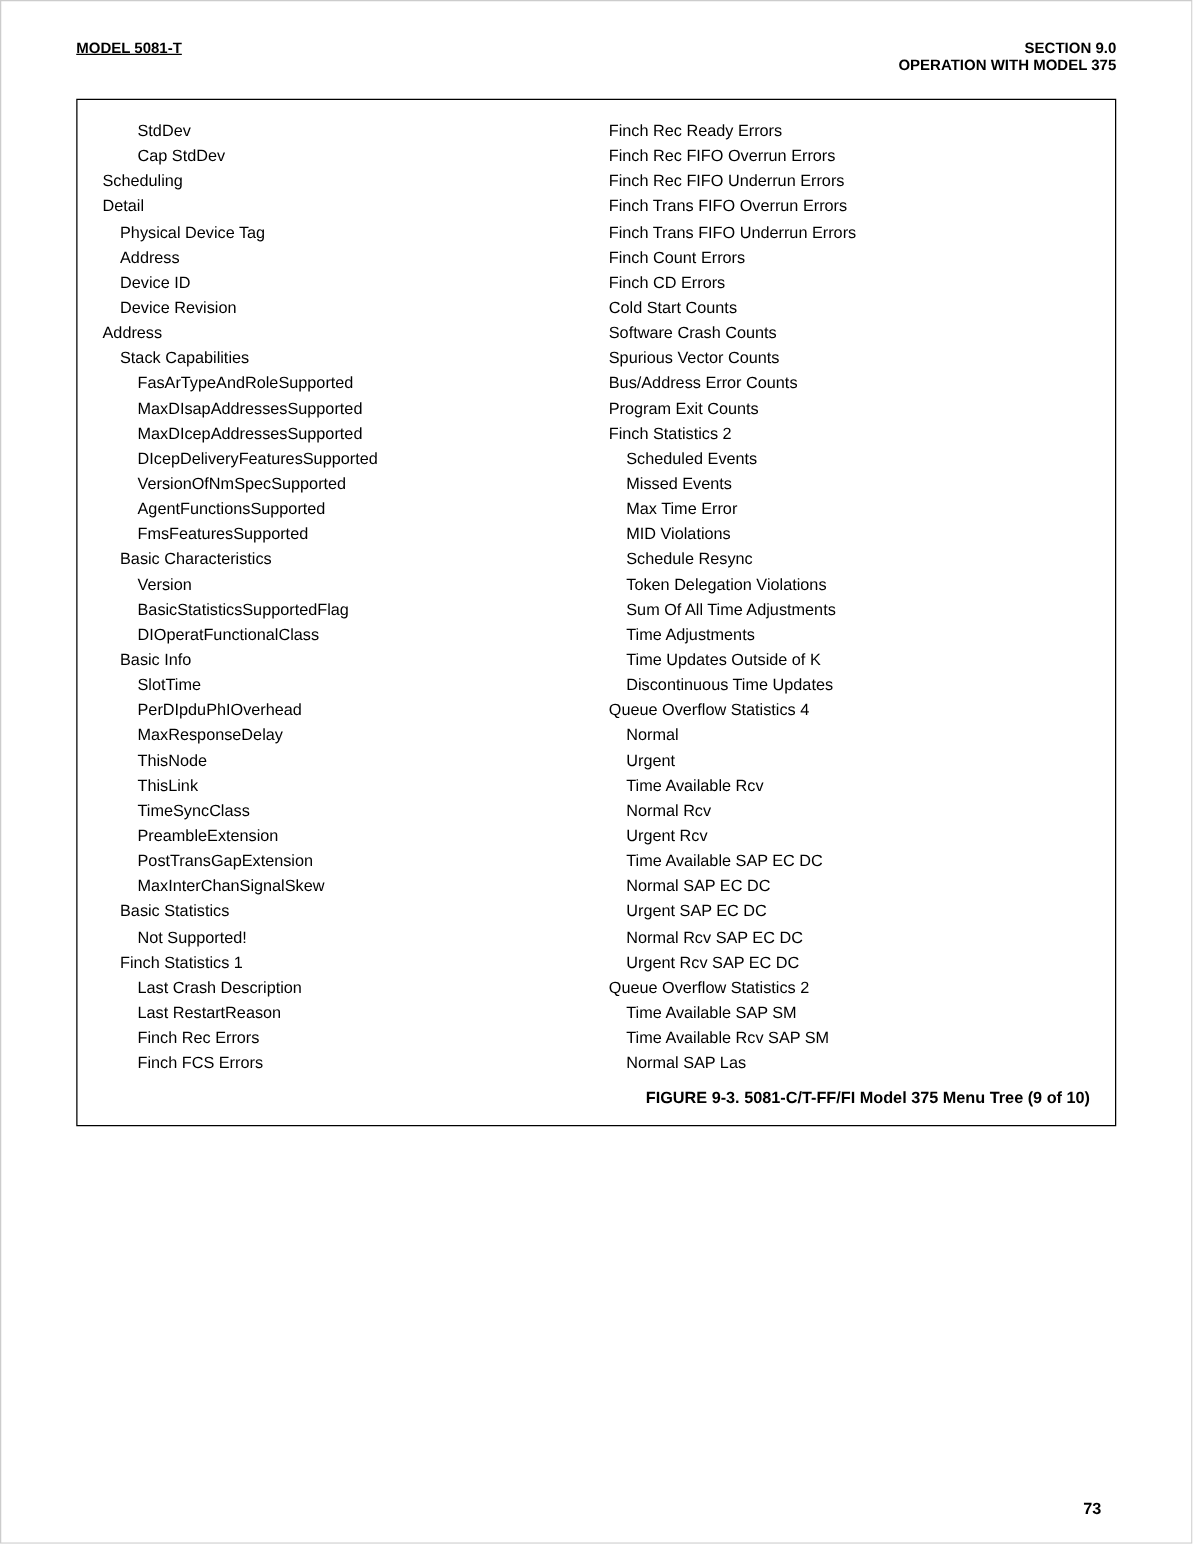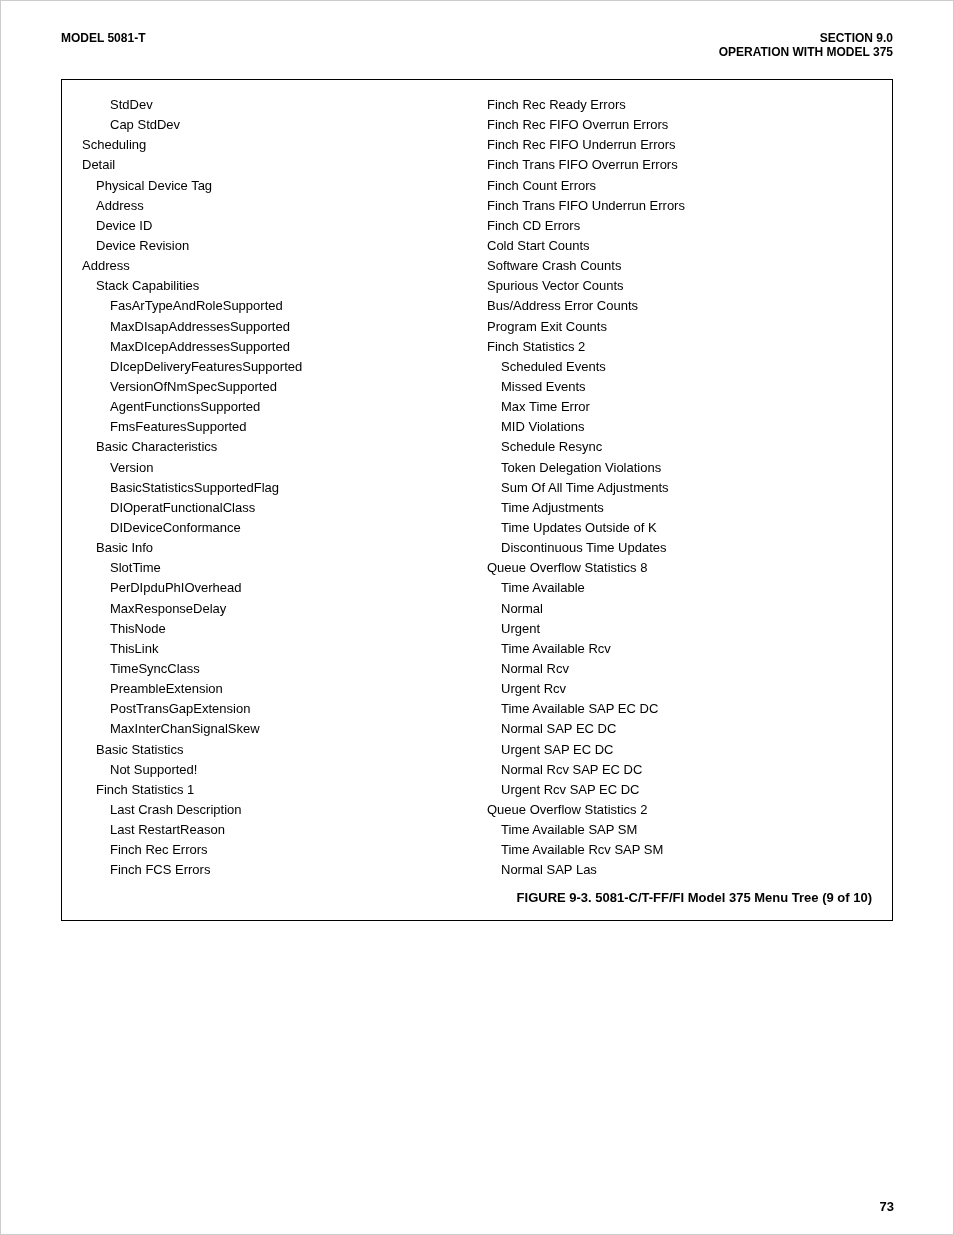--- a/index.html
+++ b/index.html
@@ -19,21 +19,21 @@
       border: 1px solid #ccc;
     }
     .header {
       display: flex;
       justify-content: space-between;
       align-items: flex-start;
       margin-bottom: 20px;
       font-size: 12px;
       font-weight: bold;
     }
-    .header-left { text-align: center; }
+    .header-left { text-align: center; text-decoration: underline; }
     .header-right { text-align: right; margin-left: 22px; }
     .content-area {
       border: 1px solid #000;
       padding: 15px 20px;
       margin-bottom: 15px;
     }
     .two-column {
       display: flex;
       gap: 0;
     }
@@ -51,21 +51,21 @@
     .indent-2 { padding-left: 28px; }
     .caption {
       text-align: right;
       font-weight: bold;
       font-size: 13px;
       margin-top: 10px;
     }
     .footer-page {
       position: absolute;
       bottom: 20px;
-      right: 59px;
+      right: 72px;
       font-weight: bold;
       font-size: 13px;
     }
   </style>
 </head>
 <body>
 
 <div class="page">
   <div class="header">
     <div class="header-left">MODEL 5081-T</div>
@@ -92,21 +92,20 @@
           <div class="menu-item indent-2">MaxDIsapAddressesSupported</div>
           <div class="menu-item indent-2">MaxDIcepAddressesSupported</div>
           <div class="menu-item indent-2">DIcepDeliveryFeaturesSupported</div>
           <div class="menu-item indent-2">VersionOfNmSpecSupported</div>
           <div class="menu-item indent-2">AgentFunctionsSupported</div>
           <div class="menu-item indent-2">FmsFeaturesSupported</div>
           <div class="menu-item indent-1">Basic Characteristics</div>
           <div class="menu-item indent-2">Version</div>
           <div class="menu-item indent-2">BasicStatisticsSupportedFlag</div>
           <div class="menu-item indent-2">DIOperatFunctionalClass</div>
-          <div class="menu-item indent-2">DIDeviceConformance</div>
           <div class="menu-item indent-1">Basic Info</div>
           <div class="menu-item indent-2">SlotTime</div>
           <div class="menu-item indent-2">PerDIpduPhIOverhead</div>
           <div class="menu-item indent-2">MaxResponseDelay</div>
           <div class="menu-item indent-2">ThisNode</div>
           <div class="menu-item indent-2">ThisLink</div>
           <div class="menu-item indent-2">TimeSyncClass</div>
           <div class="menu-item indent-2">PreambleExtension</div>
           <div class="menu-item indent-2">PostTransGapExtension</div>
           <div class="menu-item indent-2">MaxInterChanSignalSkew</div>
@@ -116,41 +115,40 @@
           <div class="menu-item indent-2">Last Crash Description</div>
           <div class="menu-item indent-2">Last RestartReason</div>
           <div class="menu-item indent-2">Finch Rec Errors</div>
           <div class="menu-item indent-2">Finch FCS Errors</div>
         </div>
       <div class="col" id="right-col">
           <div class="menu-item indent-0">Finch Rec Ready Errors</div>
           <div class="menu-item indent-0">Finch Rec FIFO Overrun Errors</div>
           <div class="menu-item indent-0">Finch Rec FIFO Underrun Errors</div>
           <div class="menu-item indent-0">Finch Trans FIFO Overrun Errors</div>
+          <div class="menu-item indent-0">Finch Trans FIFO Underrun Errors</div>
           <div class="menu-item indent-0">Finch Count Errors</div>
-          <div class="menu-item indent-0">Finch Trans FIFO Underrun Errors</div>
           <div class="menu-item indent-0">Finch CD Errors</div>
           <div class="menu-item indent-0">Cold Start Counts</div>
           <div class="menu-item indent-0">Software Crash Counts</div>
           <div class="menu-item indent-0">Spurious Vector Counts</div>
           <div class="menu-item indent-0">Bus/Address Error Counts</div>
           <div class="menu-item indent-0">Program Exit Counts</div>
           <div class="menu-item indent-0">Finch Statistics 2</div>
           <div class="menu-item indent-1">Scheduled Events</div>
           <div class="menu-item indent-1">Missed Events</div>
           <div class="menu-item indent-1">Max Time Error</div>
           <div class="menu-item indent-1">MID Violations</div>
           <div class="menu-item indent-1">Schedule Resync</div>
           <div class="menu-item indent-1">Token Delegation Violations</div>
           <div class="menu-item indent-1">Sum Of All Time Adjustments</div>
           <div class="menu-item indent-1">Time Adjustments</div>
           <div class="menu-item indent-1">Time Updates Outside of K</div>
           <div class="menu-item indent-1">Discontinuous Time Updates</div>
-          <div class="menu-item indent-0">Queue Overflow Statistics 8</div>
-          <div class="menu-item indent-1">Time Available</div>
+          <div class="menu-item indent-0">Queue Overflow Statistics 4</div>
           <div class="menu-item indent-1">Normal</div>
           <div class="menu-item indent-1">Urgent</div>
           <div class="menu-item indent-1">Time Available Rcv</div>
           <div class="menu-item indent-1">Normal Rcv</div>
           <div class="menu-item indent-1">Urgent Rcv</div>
           <div class="menu-item indent-1">Time Available SAP EC DC</div>
           <div class="menu-item indent-1">Normal SAP EC DC</div>
           <div class="menu-item indent-1">Urgent SAP EC DC</div>
           <div class="menu-item indent-1">Normal Rcv SAP EC DC</div>
           <div class="menu-item indent-1">Urgent Rcv SAP EC DC</div>

